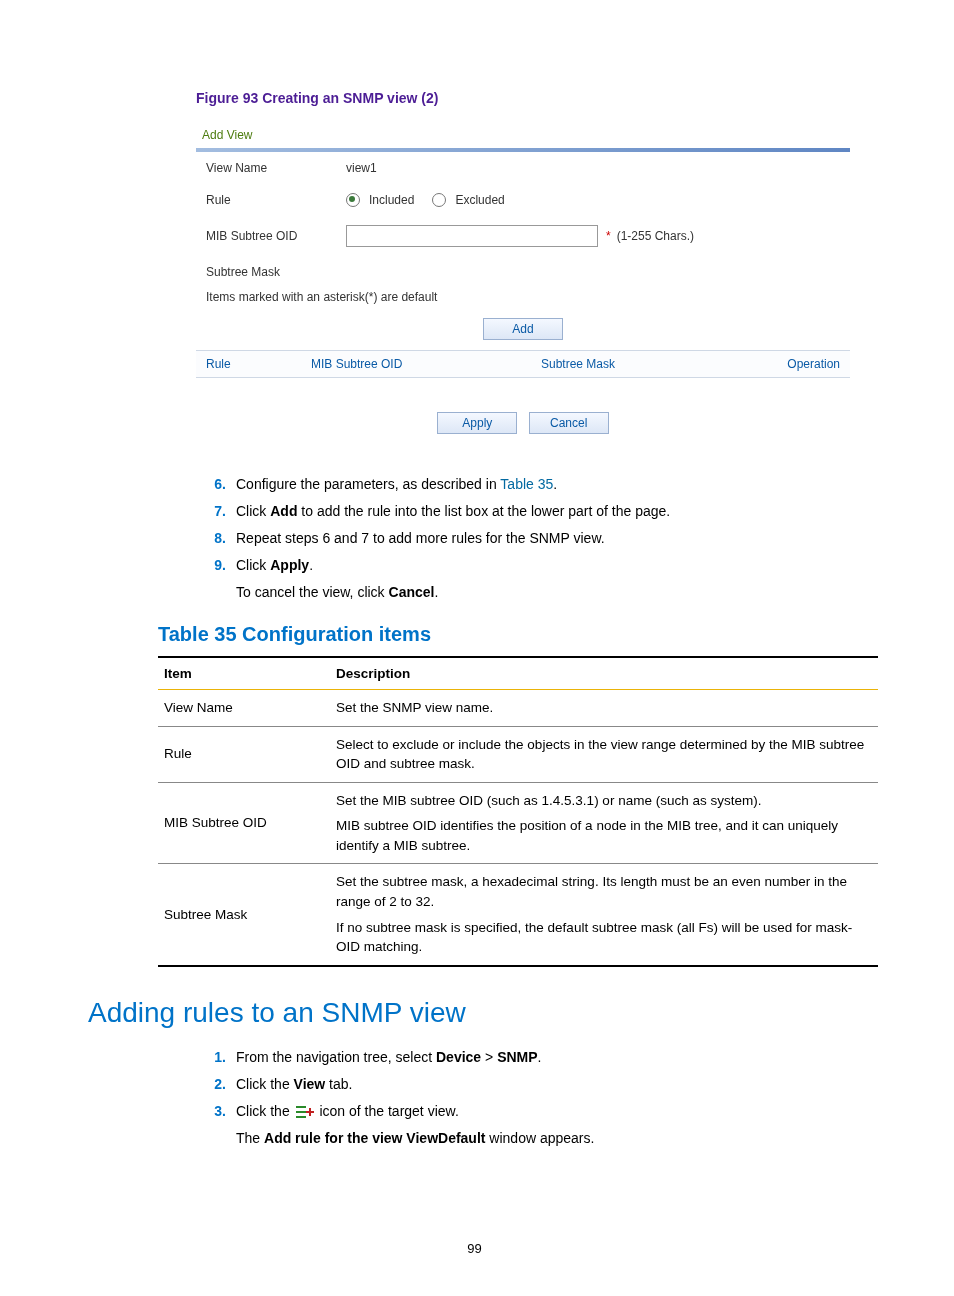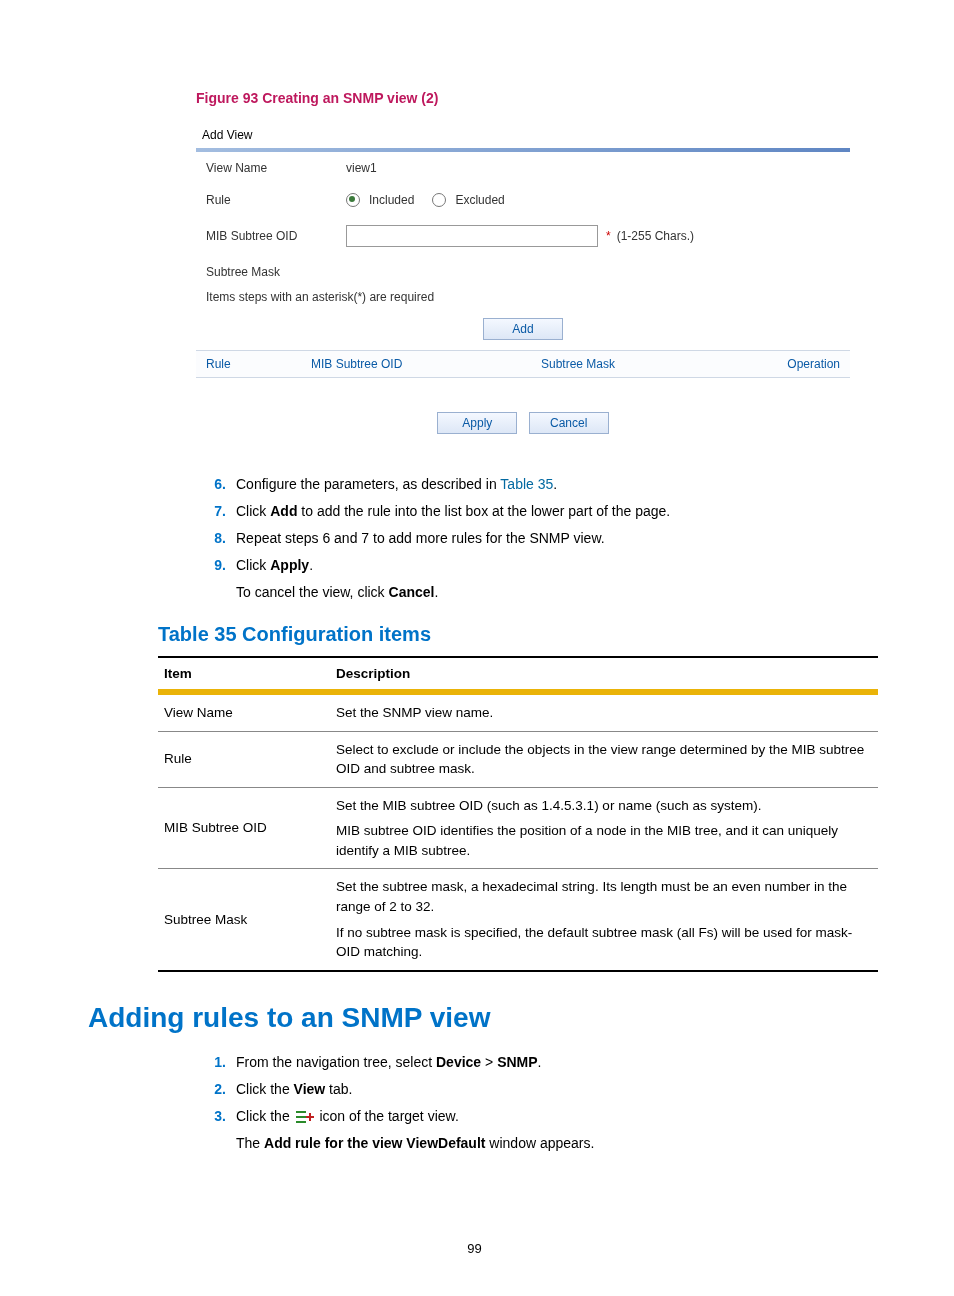--- a/index.html
+++ b/index.html
@@ -12,34 +12,34 @@
   }
   .page {
     width: 954px;
     min-height: 1296px;
     margin: 0 auto;
     padding: 90px 88px 40px 88px;
     box-sizing: border-box;
     position: relative;
   }
   .figure-caption {
-    color: #be185d;
+    color: #4c1d95;
     font-weight: bold;
     font-size: 14px;
     margin: 0 0 18px 108px;
   }
   .form-panel {
     margin: 0 0 30px 108px;
     width: 654px;
     font-family: Tahoma, Arial, sans-serif;
     font-size: 12px;
     color: #333;
   }
   .addview-header {
-    color: #000000;
+    color: #4d7c0f;
     padding: 4px 6px 6px 6px;
   }
   .gradient-bar {
     height: 4px;
     background: linear-gradient(to right, #a3bde0 0%, #5f86c3 100%);
   }
   .form-row {
     display: flex;
     align-items: center;
     padding: 9px 10px;
@@ -101,29 +101,29 @@
   .table-caption {
     color:#0073c8; font-weight:bold; font-size:20px;
     margin: 6px 0 10px 70px;
   }
   .cfg-table {
     margin: 0 0 30px 70px;
     width: 720px;
     border-collapse: collapse;
     font-size: 13.5px;
   }
-  .cfg-table thead tr { border-top:2px solid #000; border-bottom:6px solid #eab308; }
+  .cfg-table thead tr { border-top:2px solid #000; border-bottom:1px solid #eab308; }
   .cfg-table th { text-align:left; font-weight:bold; padding:8px 6px; }
   .cfg-table tbody td { padding:8px 6px; vertical-align: middle; line-height:1.45; }
   .cfg-table tbody tr { border-bottom:1px solid #888; }
   .cfg-table tbody tr:last-child { border-bottom:2px solid #000; }
   .cfg-table td.item-col { width:160px; }
 
   .h2-title {
-    font-size: 28px; color:#0073c8; font-weight:bold;
+    font-size: 28px; color:#0073c8; font-weight:normal;
     margin: 20px 0 18px 0;
   }
   .inline-icon {
     display:inline-block; width:18px; height:14px; vertical-align:middle;
     position:relative; margin:0 2px;
   }
   .inline-icon .bar { position:absolute; left:0; height:2px; background:#2a8a2a; }
   .inline-icon .b1{ top:1px; width:10px; }
   .inline-icon .b2{ top:6px; width:10px; }
   .inline-icon .b3{ top:11px; width:10px; }
@@ -167,21 +167,21 @@
         <div class="text-input"></div>
         <span class="req-star">*</span>
           <span>(1-255 Chars.)</span>
       </div>
     </div>
 
     <div class="form-row">
       <div class="form-label">Subtree Mask</div>
     </div>
 
-    <div class="note-line">Items steps with an asterisk(*) are required</div>
+    <div class="note-line">Items marked with an asterisk(*) are default</div>
 
     <div class="center-btn-row">
       <span class="btn">Add</span>
     </div>
 
     <div class="col-headers">
       <span>Rule</span>
       <span>MIB Subtree OID</span>
       <span>Subtree Mask</span>
       <span>Operation</span>

